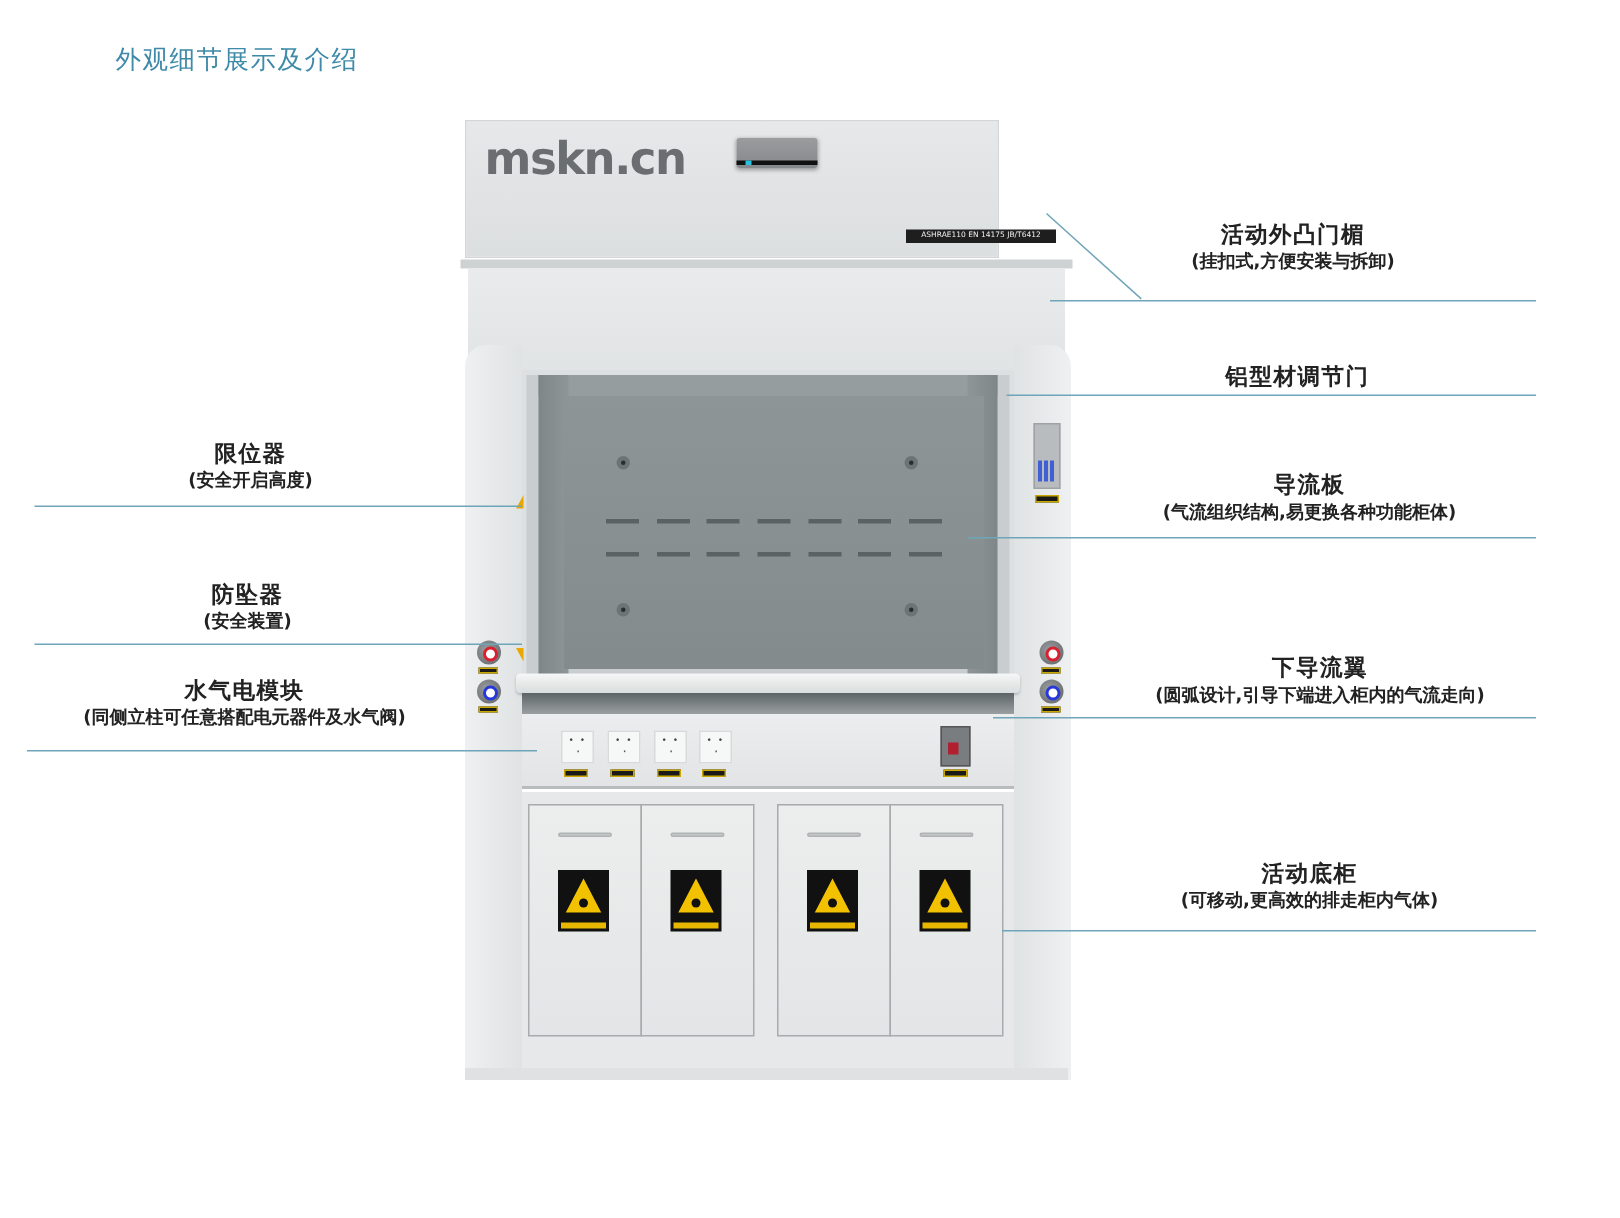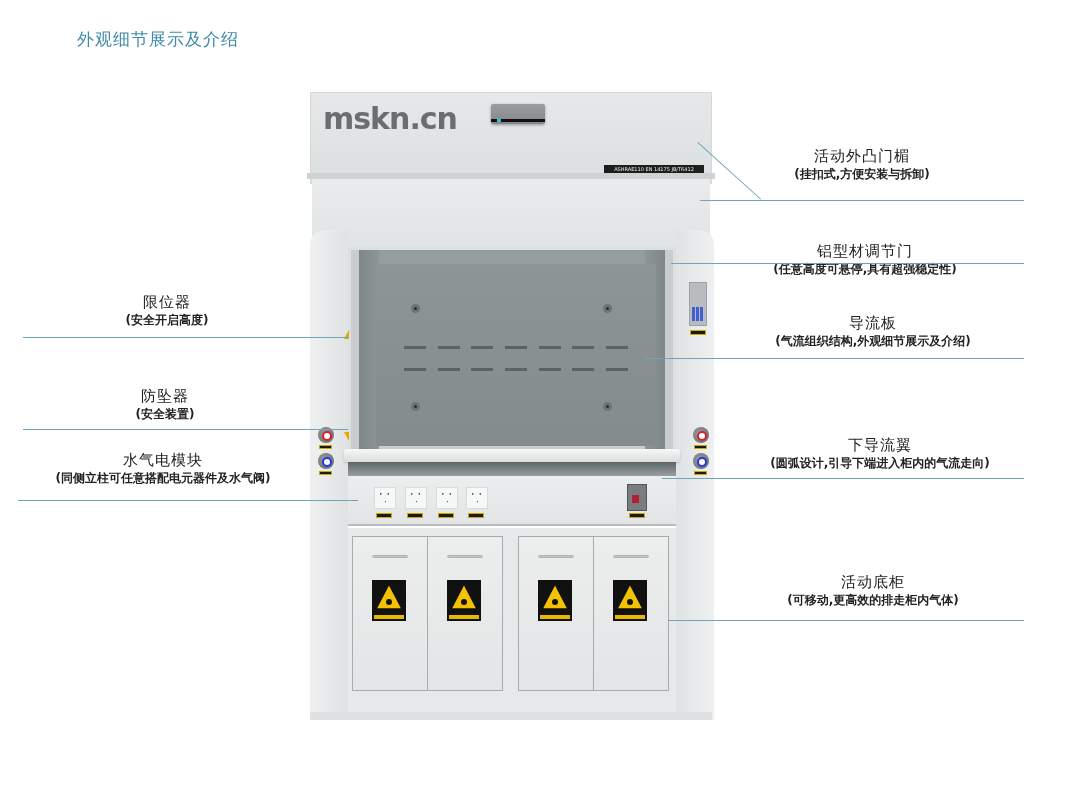--- a/index.html
+++ b/index.html
@@ -3,21 +3,21 @@
 <meta charset="utf-8">
 <style>
   * { box-sizing: border-box; margin: 0; padding: 0; }
   html, body { width: 1080px; height: 812px; background: #ffffff; overflow: hidden; }
   body { position: relative; font-family: "DejaVu Sans", "Liberation Sans", sans-serif; }
 
   .title { position: absolute; left: 77px; top: 28px; font-size: 17px; color: #3e8aa8; letter-spacing: 1px; }
 
   
   .hood { position: absolute; left: 307px; top: 80px; width: 408px; height: 640px; }
-  .canopy { position: absolute; left: 3px; top: 12px; width: 402px; height: 92px; background: linear-gradient(#e6e8e9, #dcdfe0); border: 1px solid #d4d7d8; }
+  .canopy { position: absolute; left: 3px; top: 0; width: 356px; height: 92px; background: linear-gradient(#e6e8e9, #dcdfe0); border: 1px solid #d4d7d8; }
   .logo { position: absolute; left: 12px; top: 8px; font-family: "DejaVu Sans", sans-serif; font-size: 30px; font-weight: bold; color: #6b6e70; letter-spacing: -1px; }
   .display { position: absolute; left: 180px; top: 11px; width: 54px; height: 20px; background: linear-gradient(#9a9c9e, #85888a); border-radius: 2px; box-shadow: 0 1px 3px rgba(0,0,0,0.35); }
   .display::after { content: ""; position: absolute; left: 0; right: 0; bottom: 2px; height: 3px; background: #111; }
   .display-led { position: absolute; left: 6px; bottom: 2px; width: 4px; height: 3px; background: #26c3e0; z-index: 2; }
   .std-label { position: absolute; left: 293px; top: 72px; width: 100px; height: 9px; background: #1e1e1e; color: #f0f0f0; font-size: 5px; line-height: 9px; text-align: center; white-space: nowrap; overflow: hidden; }
   .canopy-ledge { position: absolute; left: 0; top: 93px; width: 408px; height: 6px; background: #cfd2d3; }
   .header-band { position: absolute; left: 5px; top: 99px; width: 398px; height: 68px; background: linear-gradient(#e9ebec, #e1e4e5); }
   .pillar-l { position: absolute; left: 3px; top: 150px; width: 38px; height: 490px; background: linear-gradient(90deg, #eef0f1, #e0e3e4); border-top-left-radius: 14px; }
   .pillar-r { position: absolute; left: 369px; top: 150px; width: 38px; height: 490px; background: linear-gradient(90deg, #e0e3e4, #eef0f1); border-top-right-radius: 14px; }
   .chamber { position: absolute; left: 41px; top: 167px; width: 328px; height: 210px; background: #c9cdcf; border: 3px solid #dde0e1; }
@@ -50,21 +50,21 @@
   .valve.red::after { border-color: #d8202e; }
   .valve.blue::after { border-color: #2838d8; }
   .valve-tag { position: absolute; width: 13px; height: 4px; background: #1a1a1a; border: 1px solid #c9a700; }
   .stop { position: absolute; width: 0; height: 0; border-left: 5px solid transparent; border-right: 0; }
   .keypad { position: absolute; left: 382px; top: 202px; width: 18px; height: 44px; background: #b9bcbe; border: 1px solid #9ea2a4; }
   .keypad .keys { position: absolute; left: 2px; top: 24px; width: 12px; height: 14px; background: repeating-linear-gradient(90deg, #2c4fd8 0 3px, transparent 3px 4px); opacity: 0.85; }
   .keypad-tag { position: absolute; left: 383px; top: 250px; width: 16px; height: 5px; background: #1a1a1a; border: 1px solid #c9a700; }
 
   
   .callout { position: absolute; text-align: center; color: #222; }
-  .callout .head { font-size: 15px; font-weight: normal; letter-spacing: 1px; line-height: 20px; }
+  .callout .head { font-size: 15px; font-weight: bold; letter-spacing: 1px; line-height: 20px; }
   .callout .sub { font-size: 12px; font-weight: bold; line-height: 16px; white-space: nowrap; }
   .leader { position: absolute; height: 1px; background: #6fa5b8; }
   .leader-diag { position: absolute; height: 1px; background: #6fa5b8; transform-origin: 0 0; }
 </style>
 </head>
 <body>
 
 <div class="title">外观细节展示及介绍</div>
 
 <div class="hood">
@@ -190,27 +190,26 @@
 
 <div class="callout" style="left:762px;top:146px;width:200px;">
   <div class="head">活动外凸门楣</div>
   <div class="sub">(挂扣式,方便安装与拆卸)</div>
 </div>
 <div class="leader-diag" style="left:698px;top:142px;width:85px;transform:rotate(42deg);"></div>
 <div class="leader" style="left:700px;top:200px;width:324px;"></div>
 
 <div class="callout" style="left:730px;top:216px;width:270px;margin-top:25px;">
   <div class="head">铝型材调节门</div>
-  <div class="sub">(任意高度可悬停,具有超强稳定性)</div>
 </div>
 <div class="leader" style="left:671px;top:263px;width:353px;"></div>
 
 <div class="callout" style="left:720px;top:313px;width:306px;">
   <div class="head">导流板</div>
-  <div class="sub">(气流组织结构,外观细节展示及介绍)</div>
+  <div class="sub">(气流组织结构,易更换各种功能柜体)</div>
 </div>
 <div class="leader" style="left:645px;top:358px;width:379px;"></div>
 
 <div class="callout" style="left:720px;top:435px;width:320px;">
   <div class="head">下导流翼</div>
   <div class="sub">(圆弧设计,引导下端进入柜内的气流走向)</div>
 </div>
 <div class="leader" style="left:662px;top:478px;width:362px;"></div>
 
 <div class="callout" style="left:758px;top:572px;width:230px;">

